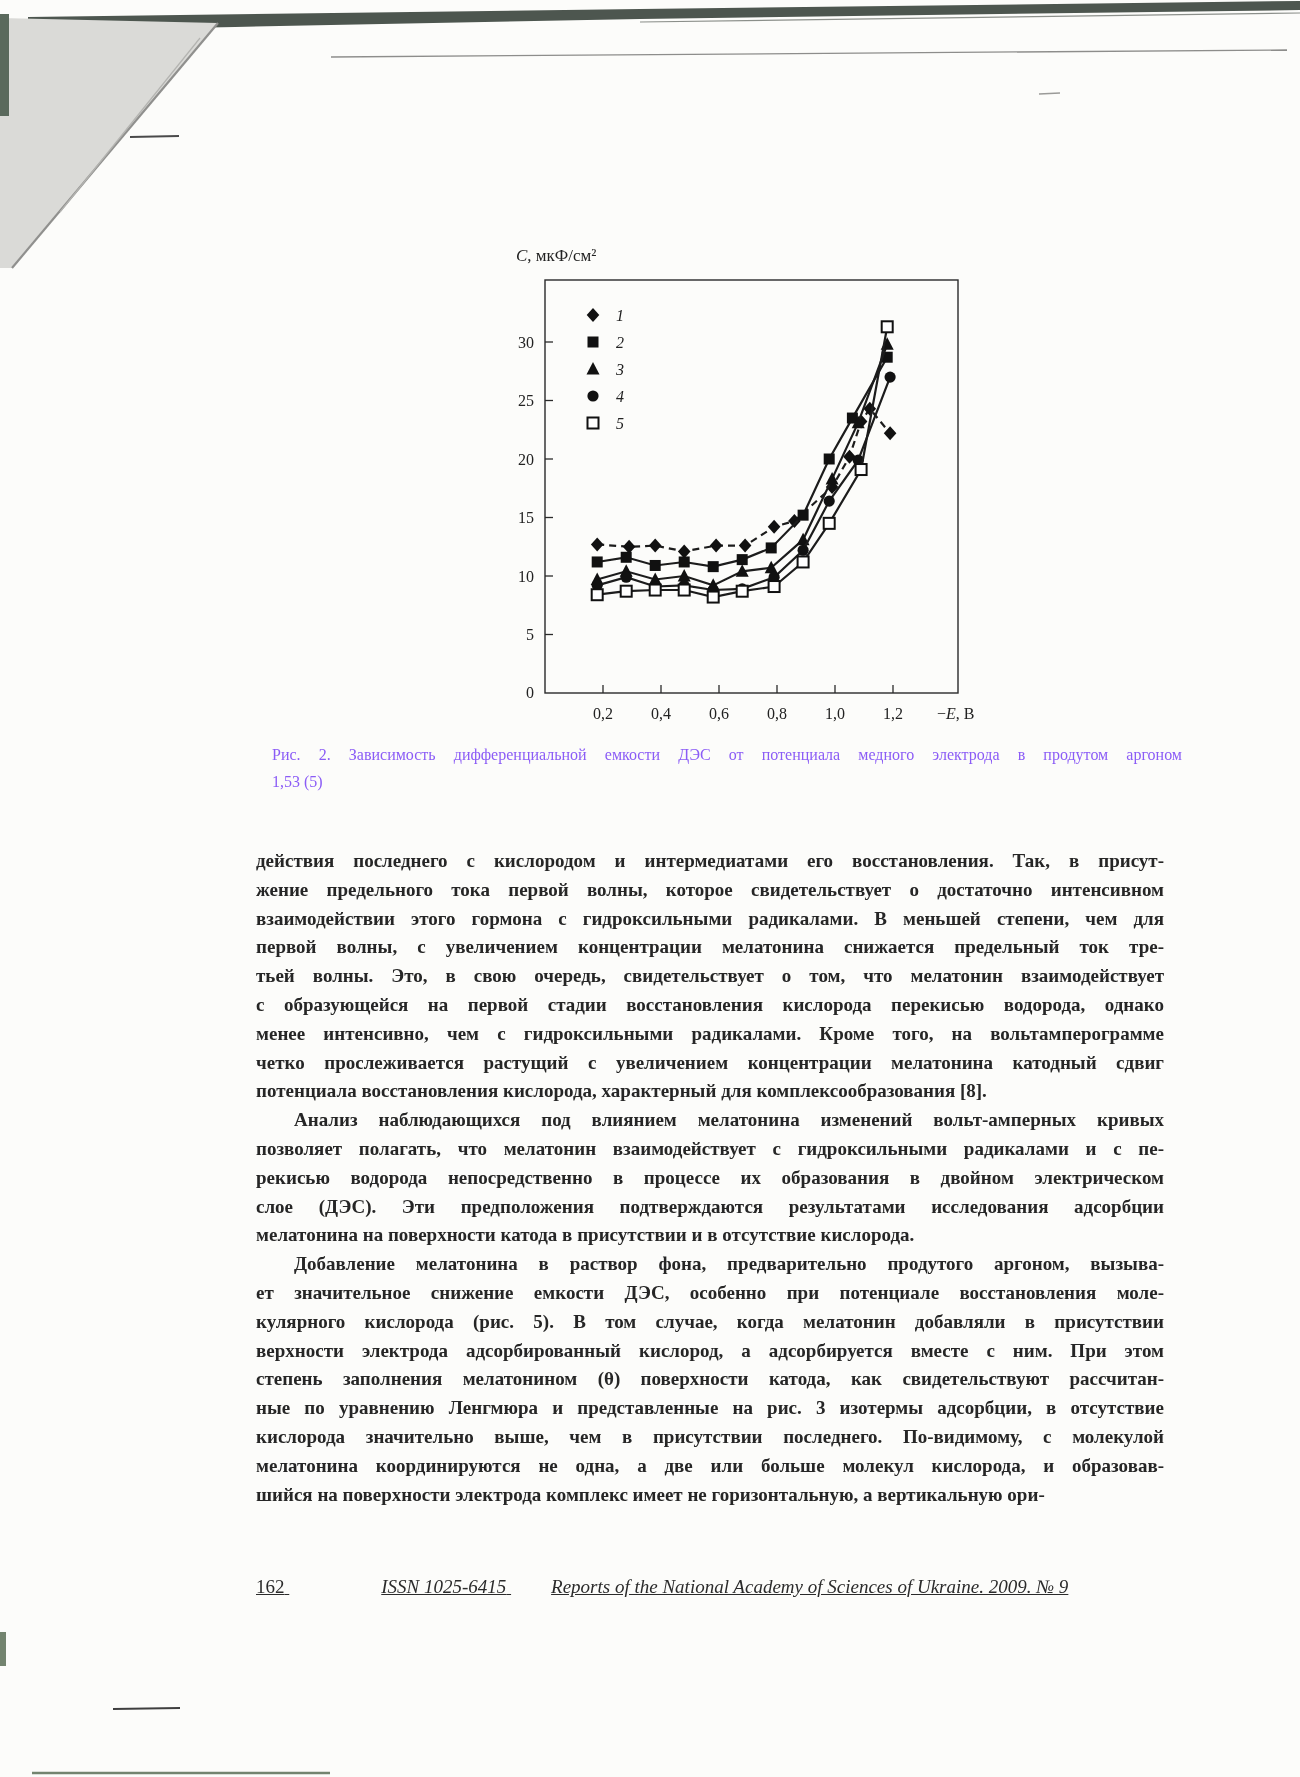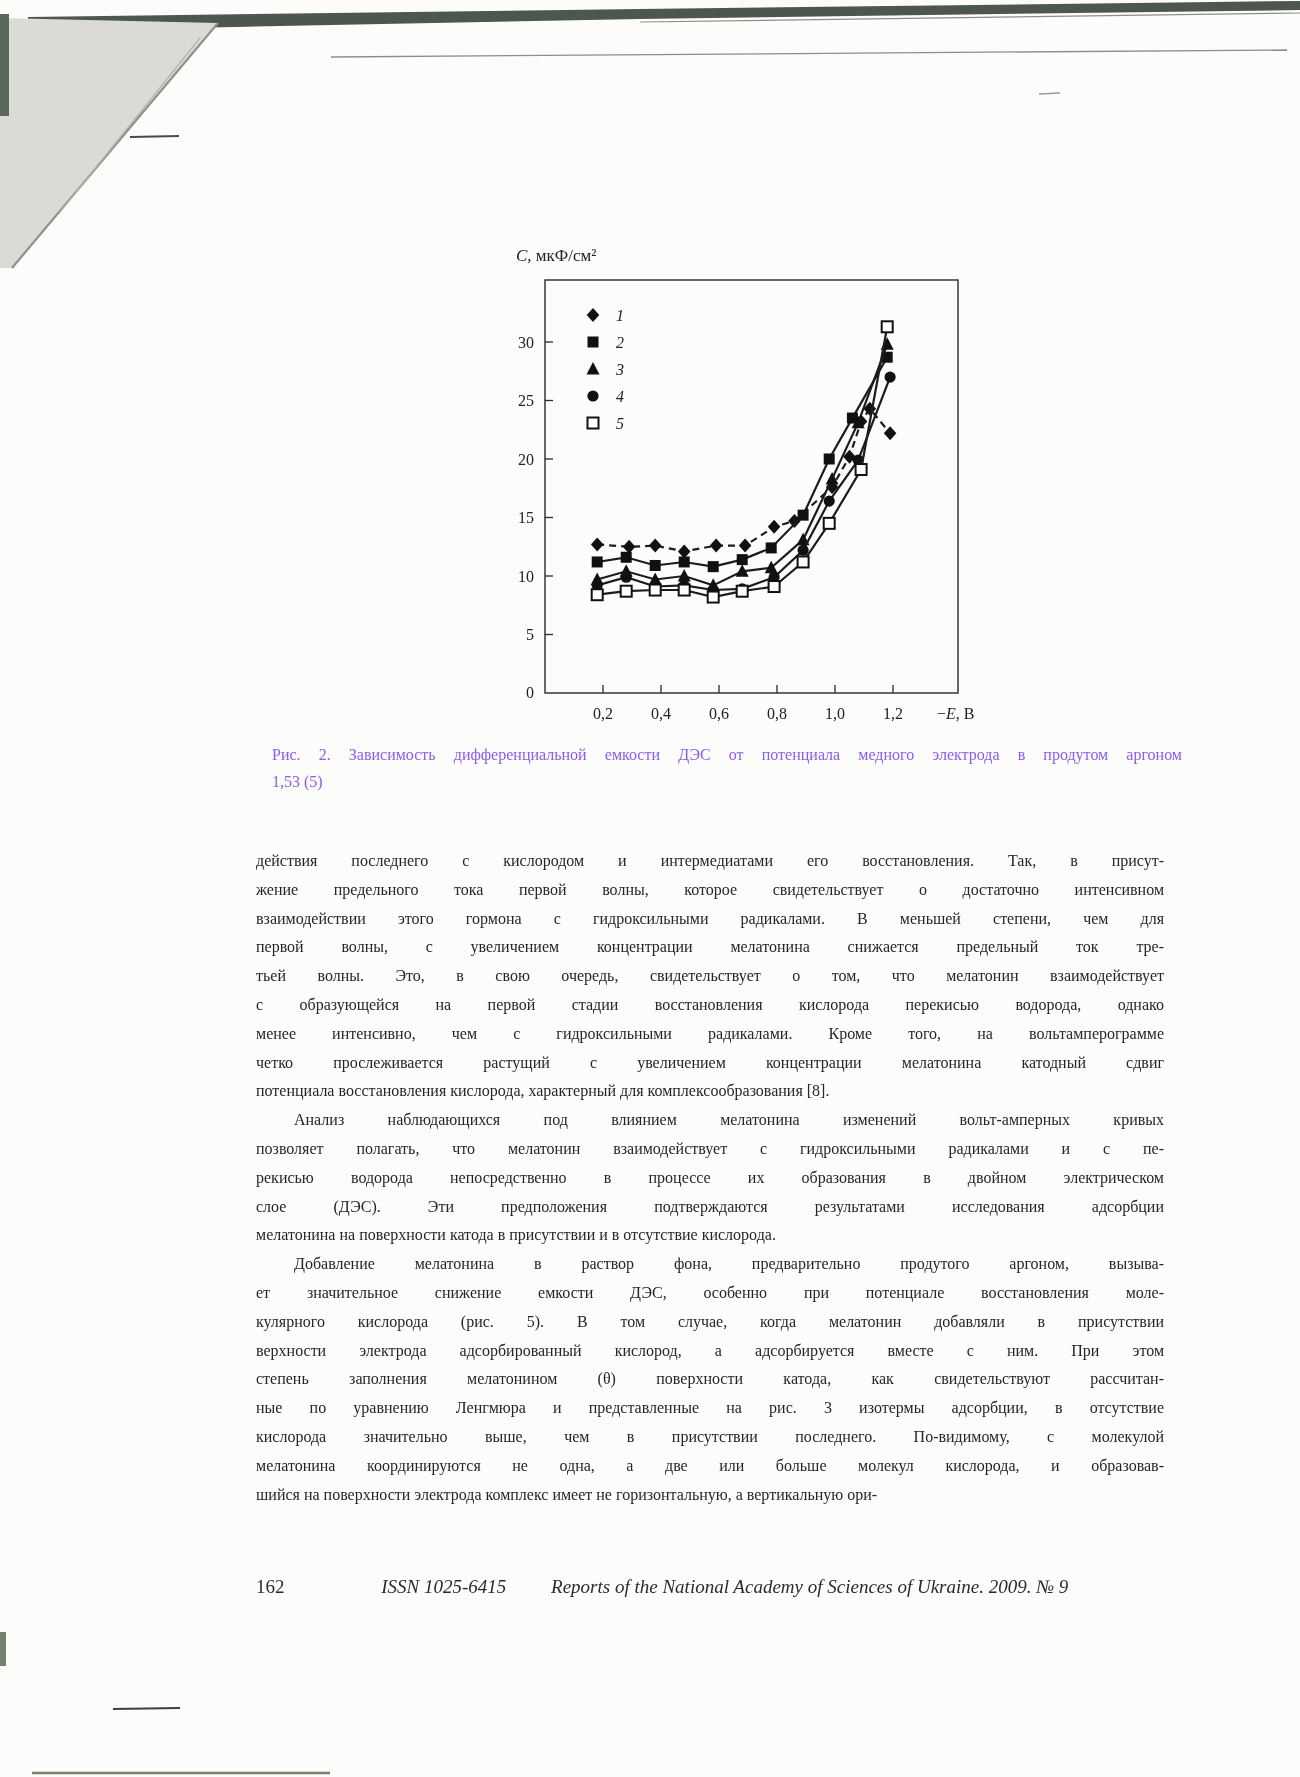--- a/index.html
+++ b/index.html
@@ -10,26 +10,26 @@
   .chart text{font-family:"Liberation Serif",serif;fill:#222;}
   .chart .tick{font-size:16px;}
   .chart .axis{font-size:17px;}
   .chart .legend{font-size:16px;font-style:italic;}
   .caption{position:absolute;left:272px;top:742px;width:910px;
            font-size:16px;line-height:26.5px;color:#8b5cf6;}
   .cap-line{overflow:hidden;}
   .cap-line.just{text-align:justify;text-align-last:justify;}
   .caption sup{font-size:11px;}
   .body-text{position:absolute;left:256px;top:847px;width:908px;
-             font-size:16px;color:#262626;}
+             font-size:19px;color:#262626;font-weight:bold;}
   .line{height:28.8px;line-height:28.8px;overflow:hidden;}
   .line.just{text-align:justify;text-align-last:justify;}
   .line.indent{text-indent:38px;}
   .footer{position:absolute;left:256px;top:1576px;width:908px;
-          font-size:19px;color:#2b2b2b;}
+          font-size:19px;color:#2b2b2b;text-decoration:underline;}
   .footer .it{font-style:italic;}
   .footer .issn{margin-left:92px;}
   .footer .journal{margin-left:40px;}
 </style>
 </head>
 <body>
 
 <div class="page">
 
   <svg class="artifacts" width="1300" height="1777" viewBox="0 0 1300 1777">

